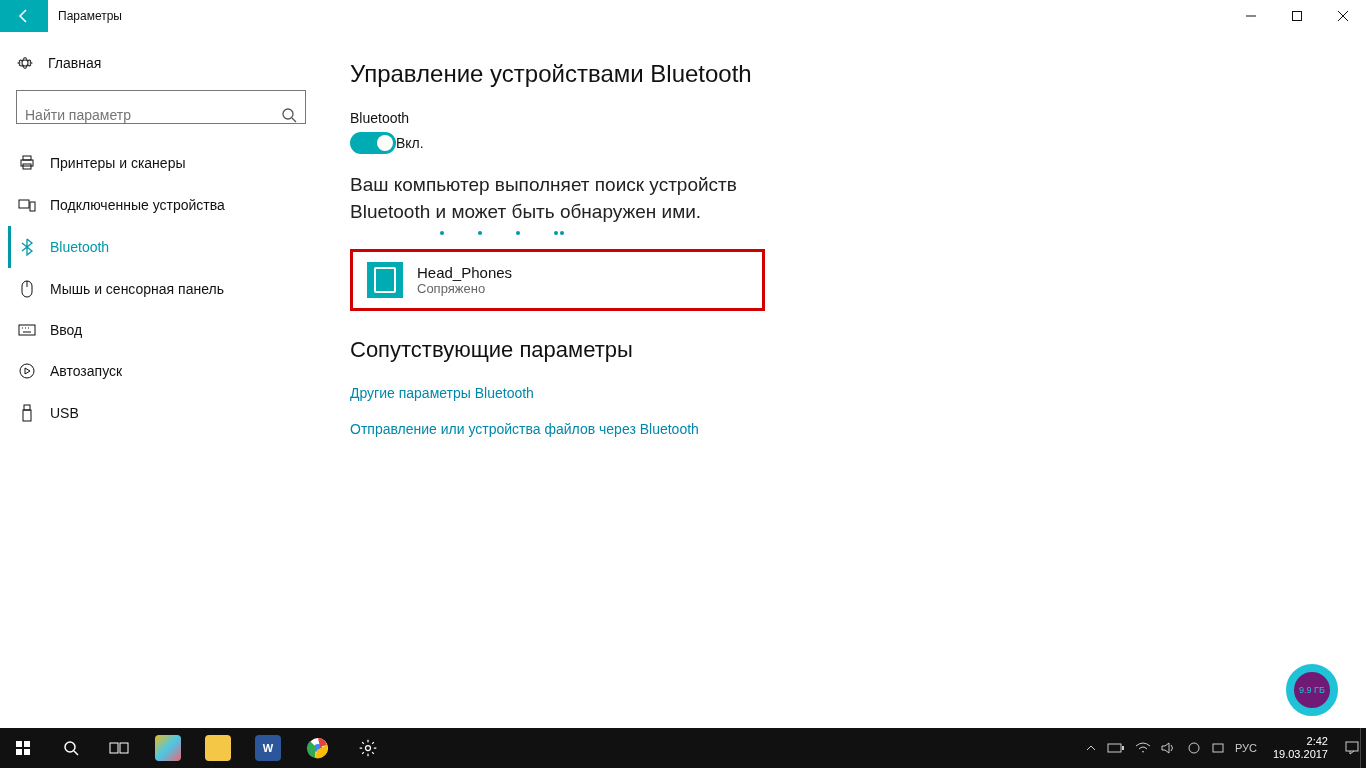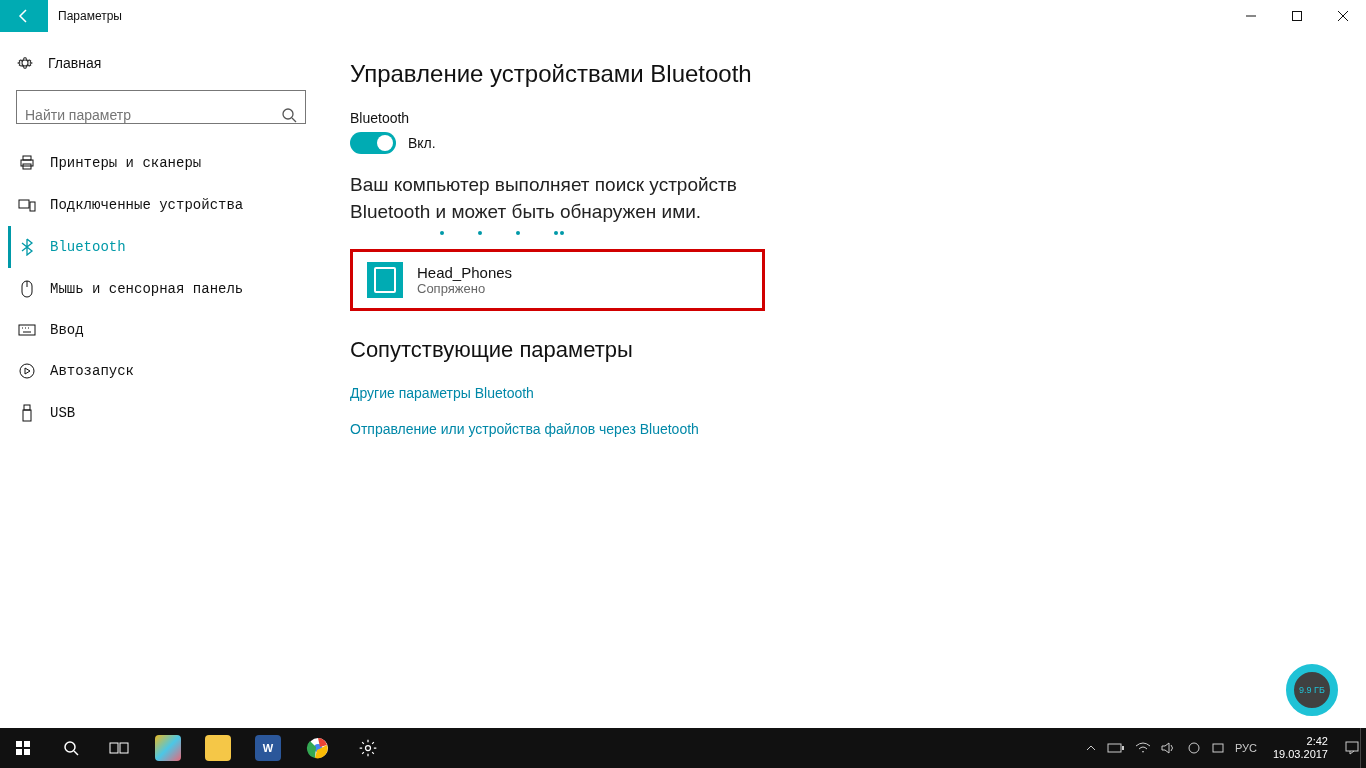--- a/index.html
+++ b/index.html
@@ -15,40 +15,40 @@
 .home-row { display: flex; align-items: center; gap: 12px; padding: 10px 8px; cursor: pointer; }
 .home-row .icon { width: 20px; color: #333; }
 .home-row .label { font-size: 14px; color: #111; }
 .searchbox { margin: 8px 8px 18px 8px; width: 290px; height: 34px; border: 1px solid #777; display: flex; align-items: flex-end; padding: 0 8px; }
 .searchbox input { flex: 1; border: none; outline: none; font-size: 14px; color: #555; background: transparent; }
 .searchbox .search-icon { color: #555; }
 .section-label { font-size: 13px; color: #666; padding: 6px 10px 10px 4px; }
 .nav-item { display: flex; align-items: center; gap: 14px; padding: 12px 10px; cursor: pointer; color: #111; }
 .nav-item.active { color: #0099a8; border-left: 3px solid #0099a8; padding-left: 7px; }
 .nav-item .icon { width: 18px; display: flex; justify-content: center; }
-.nav-item .label { font-size: 14px; font-family: Liberation Mono, monospace; }
+.nav-item .label { font-size: 14px; }
 .content { flex: 1; padding: 28px 0 0 30px; }
 .content h1 { font-weight: 400; font-size: 24px; color: #111; margin-bottom: 22px; }
 .bt-label { font-size: 14px; color: #111; margin-bottom: 6px; }
-.toggle-row { display: flex; align-items: center; gap: 12px; margin-bottom: 18px; }
+.toggle-row { display: flex; align-items: center; margin-bottom: 18px; }
 .toggle { width: 46px; height: 22px; background: #00abb3; border-radius: 11px; position: relative; cursor: pointer; }
 .toggle .knob { position: absolute; right: 3px; top: 3px; width: 16px; height: 16px; background: #fff; border-radius: 50%; }
 .toggle-text { font-size: 14px; color: #111; }
 .search-text { font-size: 19px; color: #222; max-width: 440px; line-height: 1.4; margin-bottom: 6px; }
 .dots { display: flex; gap: 34px; padding-left: 90px; margin-bottom: 14px; }
 .dots span { width: 4px; height: 4px; background: #0099a8; border-radius: 50%; display: inline-block; }
 .dots span.double::after { content: ""; display: inline-block; width: 4px; height: 4px; background: #0099a8; border-radius: 50%; margin-left: 6px; vertical-align: top; }
 .device-row { border: 3px solid #d10000; width: 415px; padding: 10px 14px; display: flex; align-items: center; gap: 14px; margin-bottom: 26px; cursor: pointer; }
 .device-icon { width: 36px; height: 36px; background: #00abb3; display: flex; align-items: center; justify-content: center; }
 .device-icon-inner { width: 22px; height: 26px; border: 2px solid #fff; border-radius: 2px; }
 .device-texts .name { font-size: 15px; color: #111; }
 .device-texts .status { font-size: 13px; color: #666; }
 .content h2 { font-weight: 400; font-size: 22px; color: #111; margin-bottom: 22px; }
 .link { font-size: 14px; color: #0088a8; margin-bottom: 20px; cursor: pointer; display: block; }
-.badge-ring { position: absolute; right: 28px; bottom: 52px; width: 52px; height: 52px; border: 8px solid #1fc2d6; border-radius: 50%; display: flex; align-items: center; justify-content: center; font-size: 9px; color: #1fc2d6; background: #404040; }
+.badge-ring { position: absolute; right: 28px; bottom: 52px; width: 52px; height: 52px; border: 8px solid #1fc2d6; border-radius: 50%; display: flex; align-items: center; justify-content: center; font-size: 9px; color: #1fc2d6; background: #701a75; }
 .taskbar { position: absolute; bottom: 0; left: 0; width: 1366px; height: 40px; background: #111; display: flex; align-items: center; color: #fff; }
 .taskbar .tb-left { display: flex; align-items: center; gap: 2px; }
 .tb-btn { width: 46px; height: 40px; display: flex; align-items: center; justify-content: center; cursor: pointer; }
 .tb-btn.app { width: 48px; }
 .tb-spacer { flex: 1; }
 .tray { display: flex; align-items: center; gap: 10px; padding-right: 6px; font-size: 11px; }
 .tray .tray-icon { cursor: pointer; color: #ccc; }
 .tray .clock { text-align: right; line-height: 1.2; padding: 0 6px; }
 .tray .lang { font-size: 11px; color: #ccc; }
 svg { display: block; }

